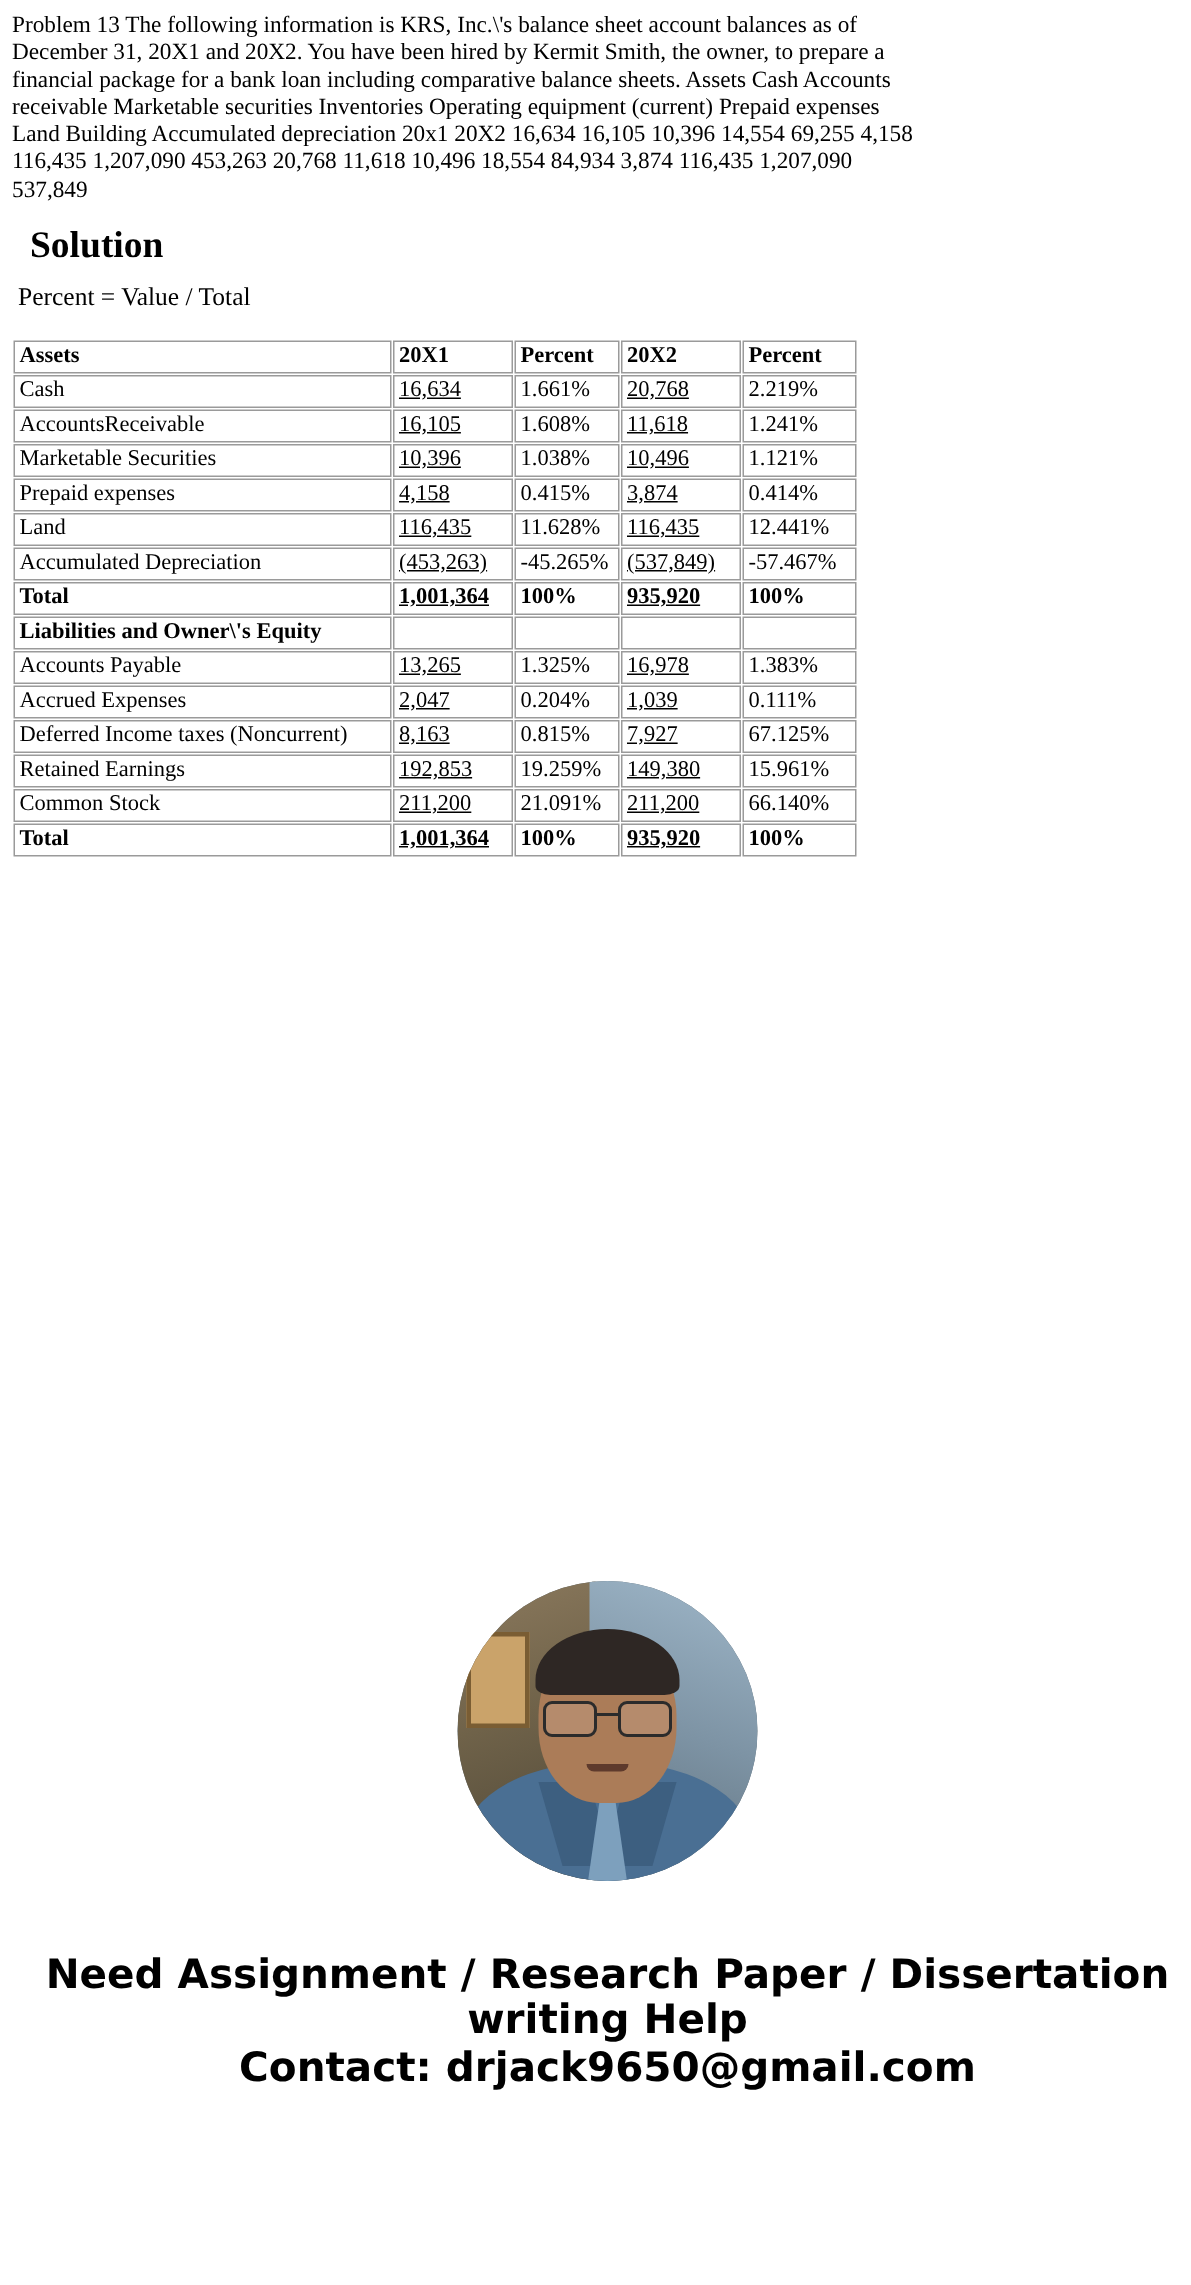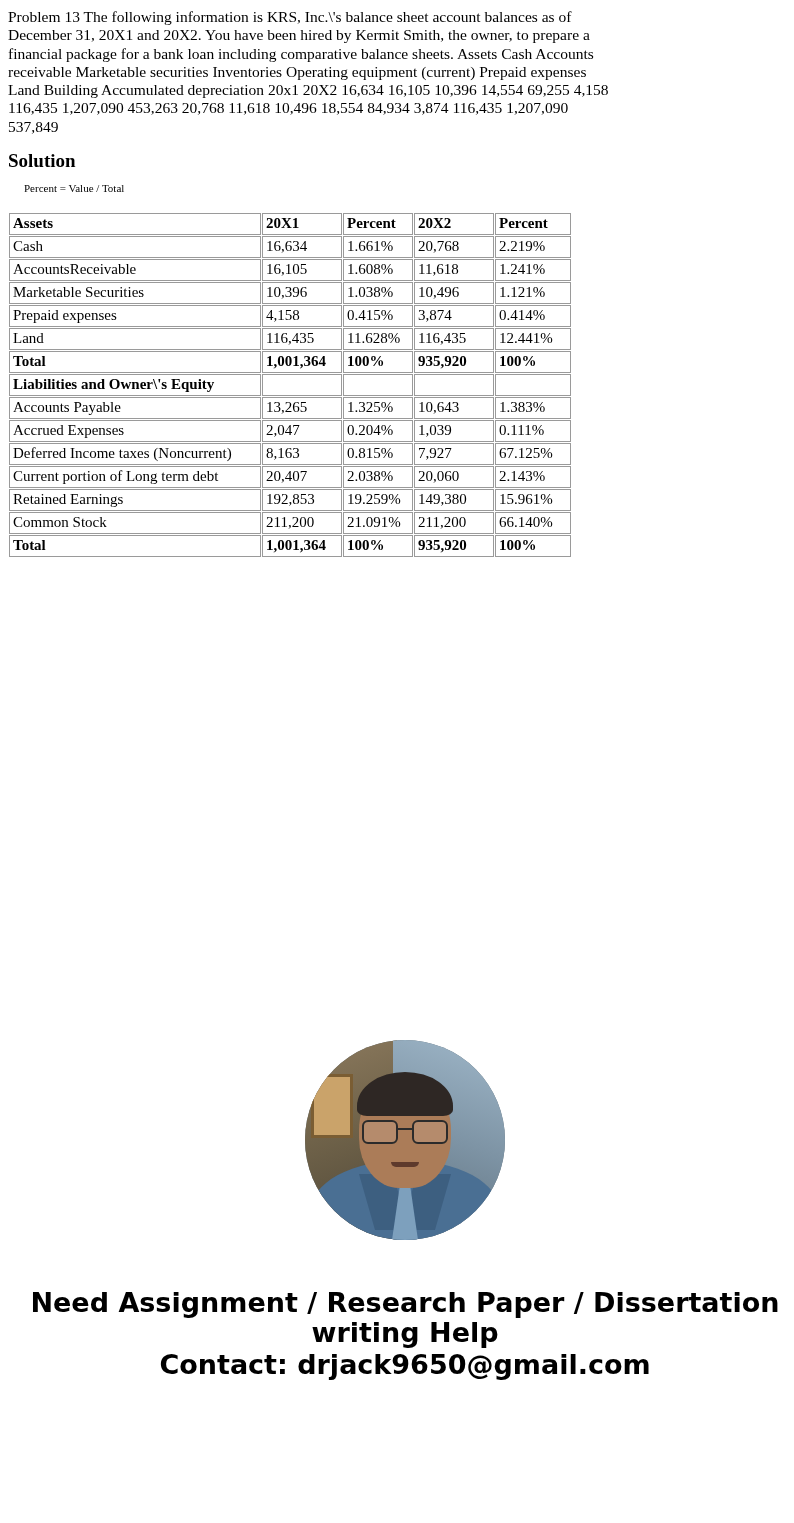--- a/index.html
+++ b/index.html
@@ -20,28 +20,28 @@
     width: 650px;
   }
   .problem-text {
     font-size: 15.5px;
     line-height: 1.18;
     text-align: left;
     margin: 0 0 14px 0;
     padding: 0 30px 0 0;
   }
   h2.solution-heading {
-    font-size: 19px;
+    font-size: 25px;
     font-weight: bold;
-    margin: 14px 0 10px 0;
+    margin: 14px 0 10px 12px;
     font-family: "Liberation Serif", "DejaVu Serif", serif;
   }
   .formula-line {
-    font-size: 11px;
-    margin: 0 0 18px 16px;
+    font-size: 17px;
+    margin: 0 0 18px 4px;
   }
   table.fin-table {
     border-collapse: separate;
     border-spacing: 1px;
     font-size: 15px;
     margin: 0 0 15px 0;
     table-layout: fixed;
   }
   table.fin-table td, table.fin-table th {
     border: 1px solid #9a9a9a;
@@ -53,21 +53,21 @@
     overflow: hidden;
     white-space: nowrap;
   }
   col.c-label { width: 252px; }
   col.c-val1  { width: 80px; }
   col.c-pct1  { width: 70px; }
   col.c-val2  { width: 80px; }
   col.c-pct2  { width: 76px; }
 
   td.label { text-align: left; }
-  td.num { text-align: right; }
+  td.num { text-align: right; text-decoration: underline; }
   td.pct { text-align: left; }
   tr.header-row td, td.bold, tr.total-row td {
     font-weight: bold;
   }
   .photo-wrap {
     width: 794px;
     display: flex;
     justify-content: center;
     margin-top: 482px;
   }
@@ -274,20 +274,27 @@
         <td class="num">3,874</td>
         <td class="pct">0.414%</td>
       </tr>
       <tr>
         <td class="label">Land</td>
         <td class="num">116,435</td>
         <td class="pct">11.628%</td>
         <td class="num">116,435</td>
         <td class="pct">12.441%</td>
       </tr>
+      <tr>
+        <td class="label">Accumulated Depreciation</td>
+        <td class="num">(453,263)</td>
+        <td class="pct">-45.265%</td>
+        <td class="num">(537,849)</td>
+        <td class="pct">-57.467%</td>
+      </tr>
 
       <tr class="total-row">
         <td class="label">Total</td>
         <td class="num">1,001,364</td>
         <td class="pct">100%</td>
         <td class="num">935,920</td>
         <td class="pct">100%</td>
       </tr>
 
       <tr class="header-row">
@@ -295,43 +302,36 @@
         <td></td>
         <td></td>
         <td></td>
         <td></td>
       </tr>
 
       <tr>
         <td class="label">Accounts Payable</td>
         <td class="num">13,265</td>
         <td class="pct">1.325%</td>
-        <td class="num">10,643</td>
+        <td class="num">16,978</td>
         <td class="pct">1.383%</td>
       </tr>
       <tr>
         <td class="label">Accrued Expenses</td>
         <td class="num">2,047</td>
         <td class="pct">0.204%</td>
         <td class="num">1,039</td>
         <td class="pct">0.111%</td>
       </tr>
       <tr>
         <td class="label">Deferred Income taxes (Noncurrent)</td>
         <td class="num">8,163</td>
         <td class="pct">0.815%</td>
         <td class="num">7,927</td>
         <td class="pct">67.125%</td>
-      </tr>
-      <tr>
-        <td class="label">Current portion of Long term debt</td>
-        <td class="num">20,407</td>
-        <td class="pct">2.038%</td>
-        <td class="num">20,060</td>
-        <td class="pct">2.143%</td>
       </tr>
       <tr>
         <td class="label">Retained Earnings</td>
         <td class="num">192,853</td>
         <td class="pct">19.259%</td>
         <td class="num">149,380</td>
         <td class="pct">15.961%</td>
       </tr>
       <tr>
         <td class="label">Common Stock</td>

